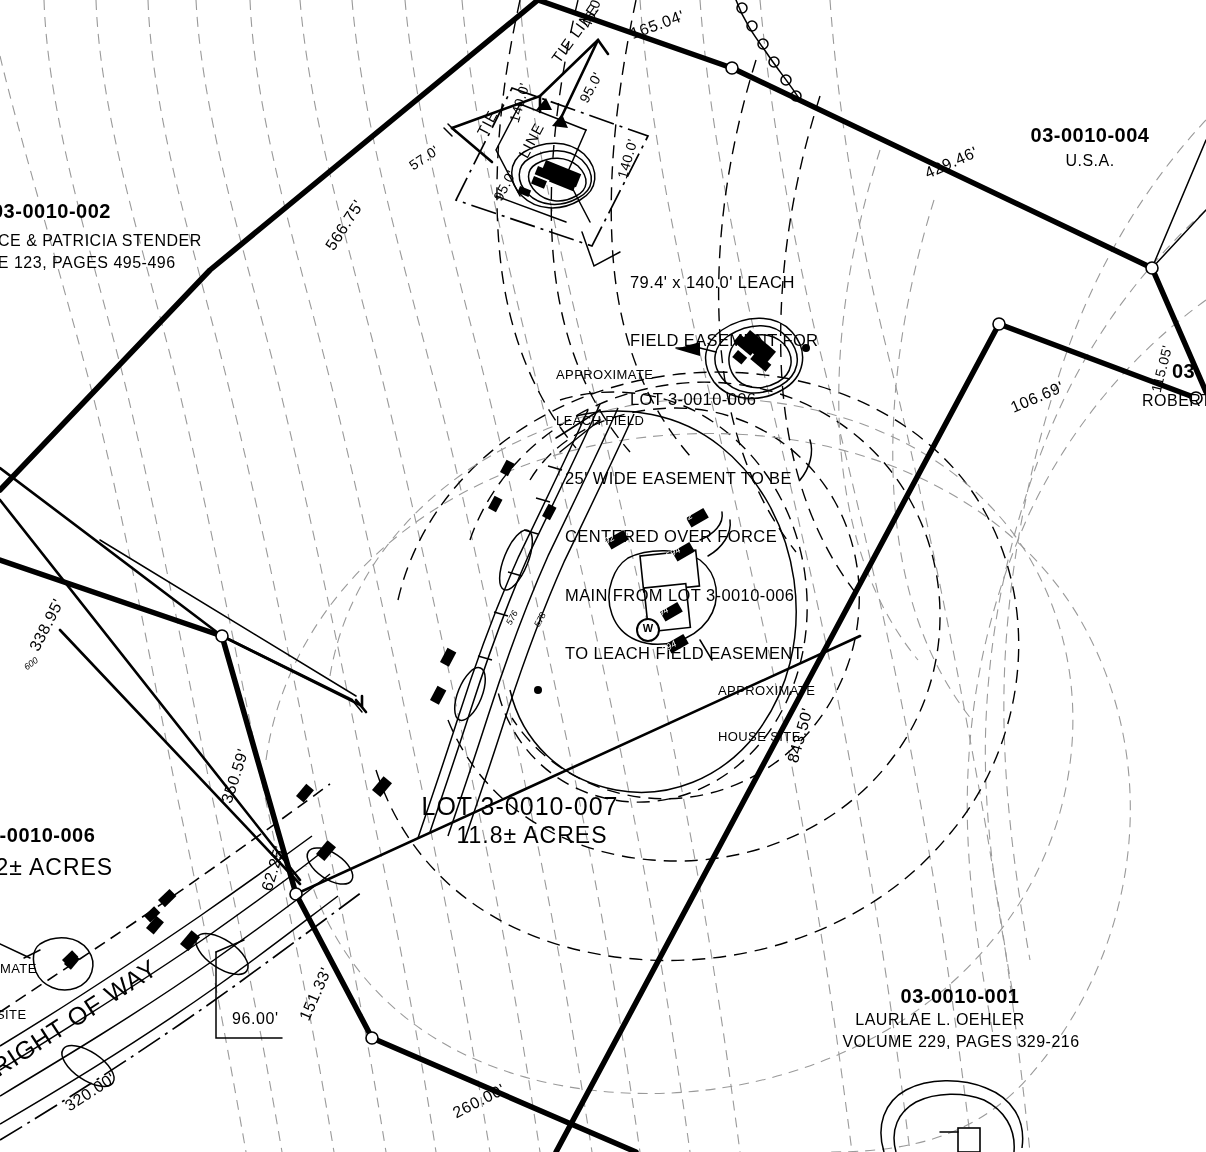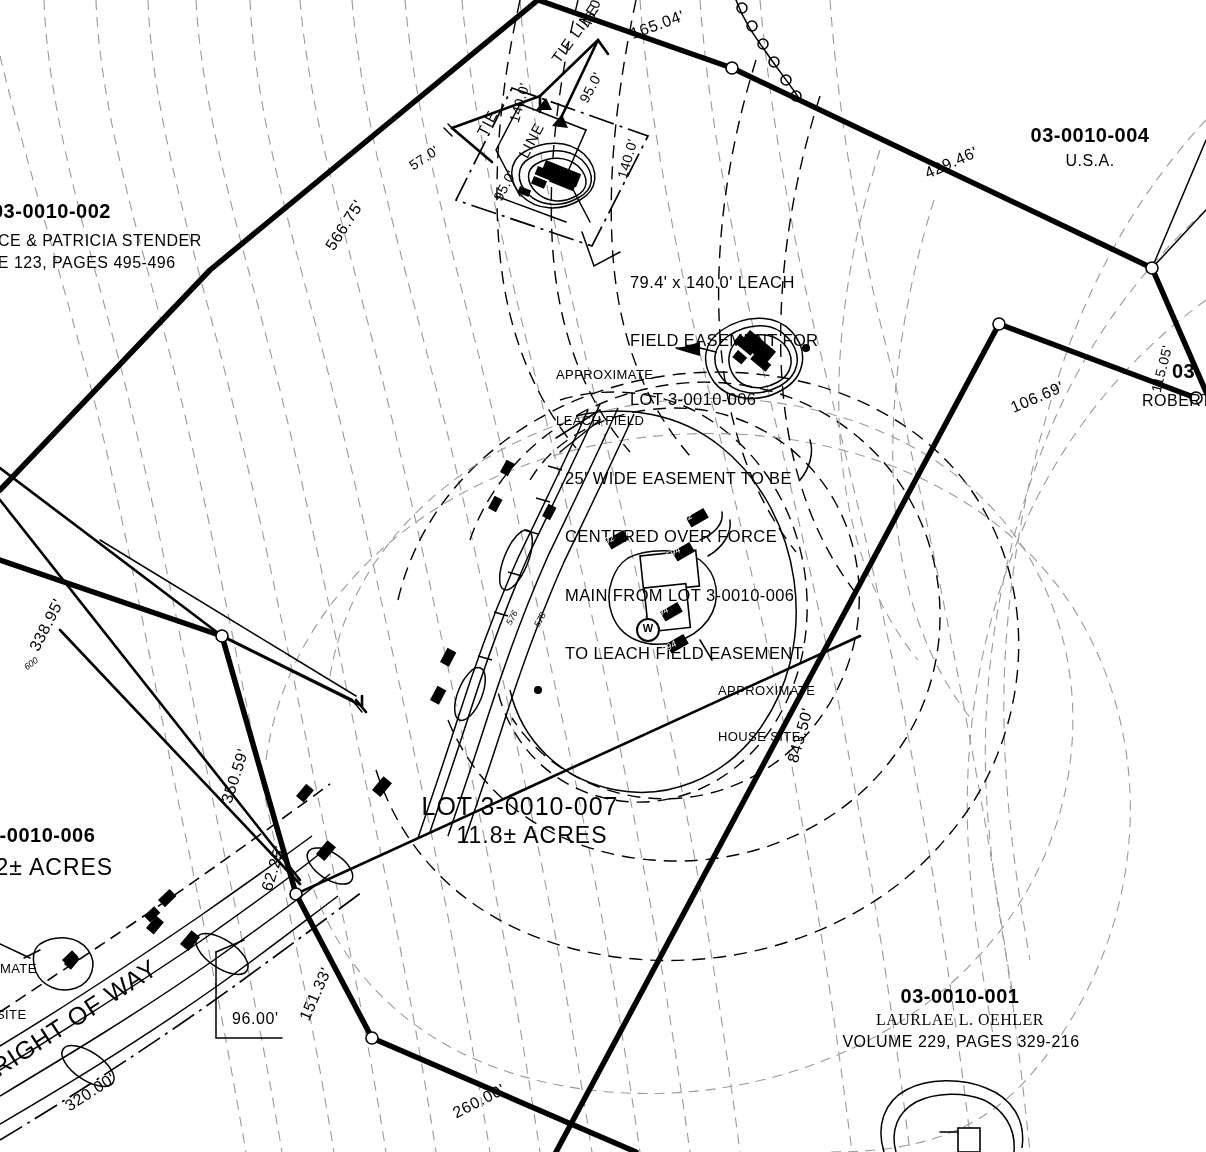--- a/index.html
+++ b/index.html
@@ -275,21 +275,21 @@
   <div class="lbl parcel-id" style="left:1010px;top:124px;width:160px;">03-0010-004</div>
   <div class="lbl parcel-sub" style="left:1010px;top:152px;width:160px;">U.S.A.</div>
 
   <div class="lbl parcel-id" style="left:1172px;top:360px;width:60px;text-align:left;">03</div>
   <div class="lbl parcel-sub" style="left:1142px;top:392px;width:90px;text-align:left;">ROBERT</div>
 
   <div class="lbl parcel-id" style="left:-12px;top:824px;width:190px;text-align:left;">3-0010-006</div>
   <div class="lbl lot-acre" style="left:-12px;top:854px;width:190px;text-align:left;">.2± ACRES</div>
 
   <div class="lbl parcel-id" style="left:820px;top:985px;width:280px;">03-0010-001</div>
-  <div class="lbl parcel-sub" style="left:820px;top:1011px;width:280px;font-family:Liberation Serif, serif;">LAURLAE L. OEHLER</div>
+  <div class="lbl parcel-sub" style="left:800px;top:1011px;width:280px;">LAURLAE L. OEHLER</div>
   <div class="lbl parcel-sub" style="left:816px;top:1033px;width:290px;">VOLUME 229, PAGES 329-216</div>
 
   <div class="lbl lot-big" style="left:400px;top:792px;width:240px;">LOT 3-0010-007</div>
   <div class="lbl lot-acre" style="left:412px;top:822px;width:240px;">11.8± ACRES</div>
 
   <div class="lbl note" style="left:630px;top:234px;">
     <div>79.4' x 140.0' LEACH</div>
     <div>FIELD EASEMENT FOR</div>
     <div>LOT 3-0010-006</div>
   </div>

